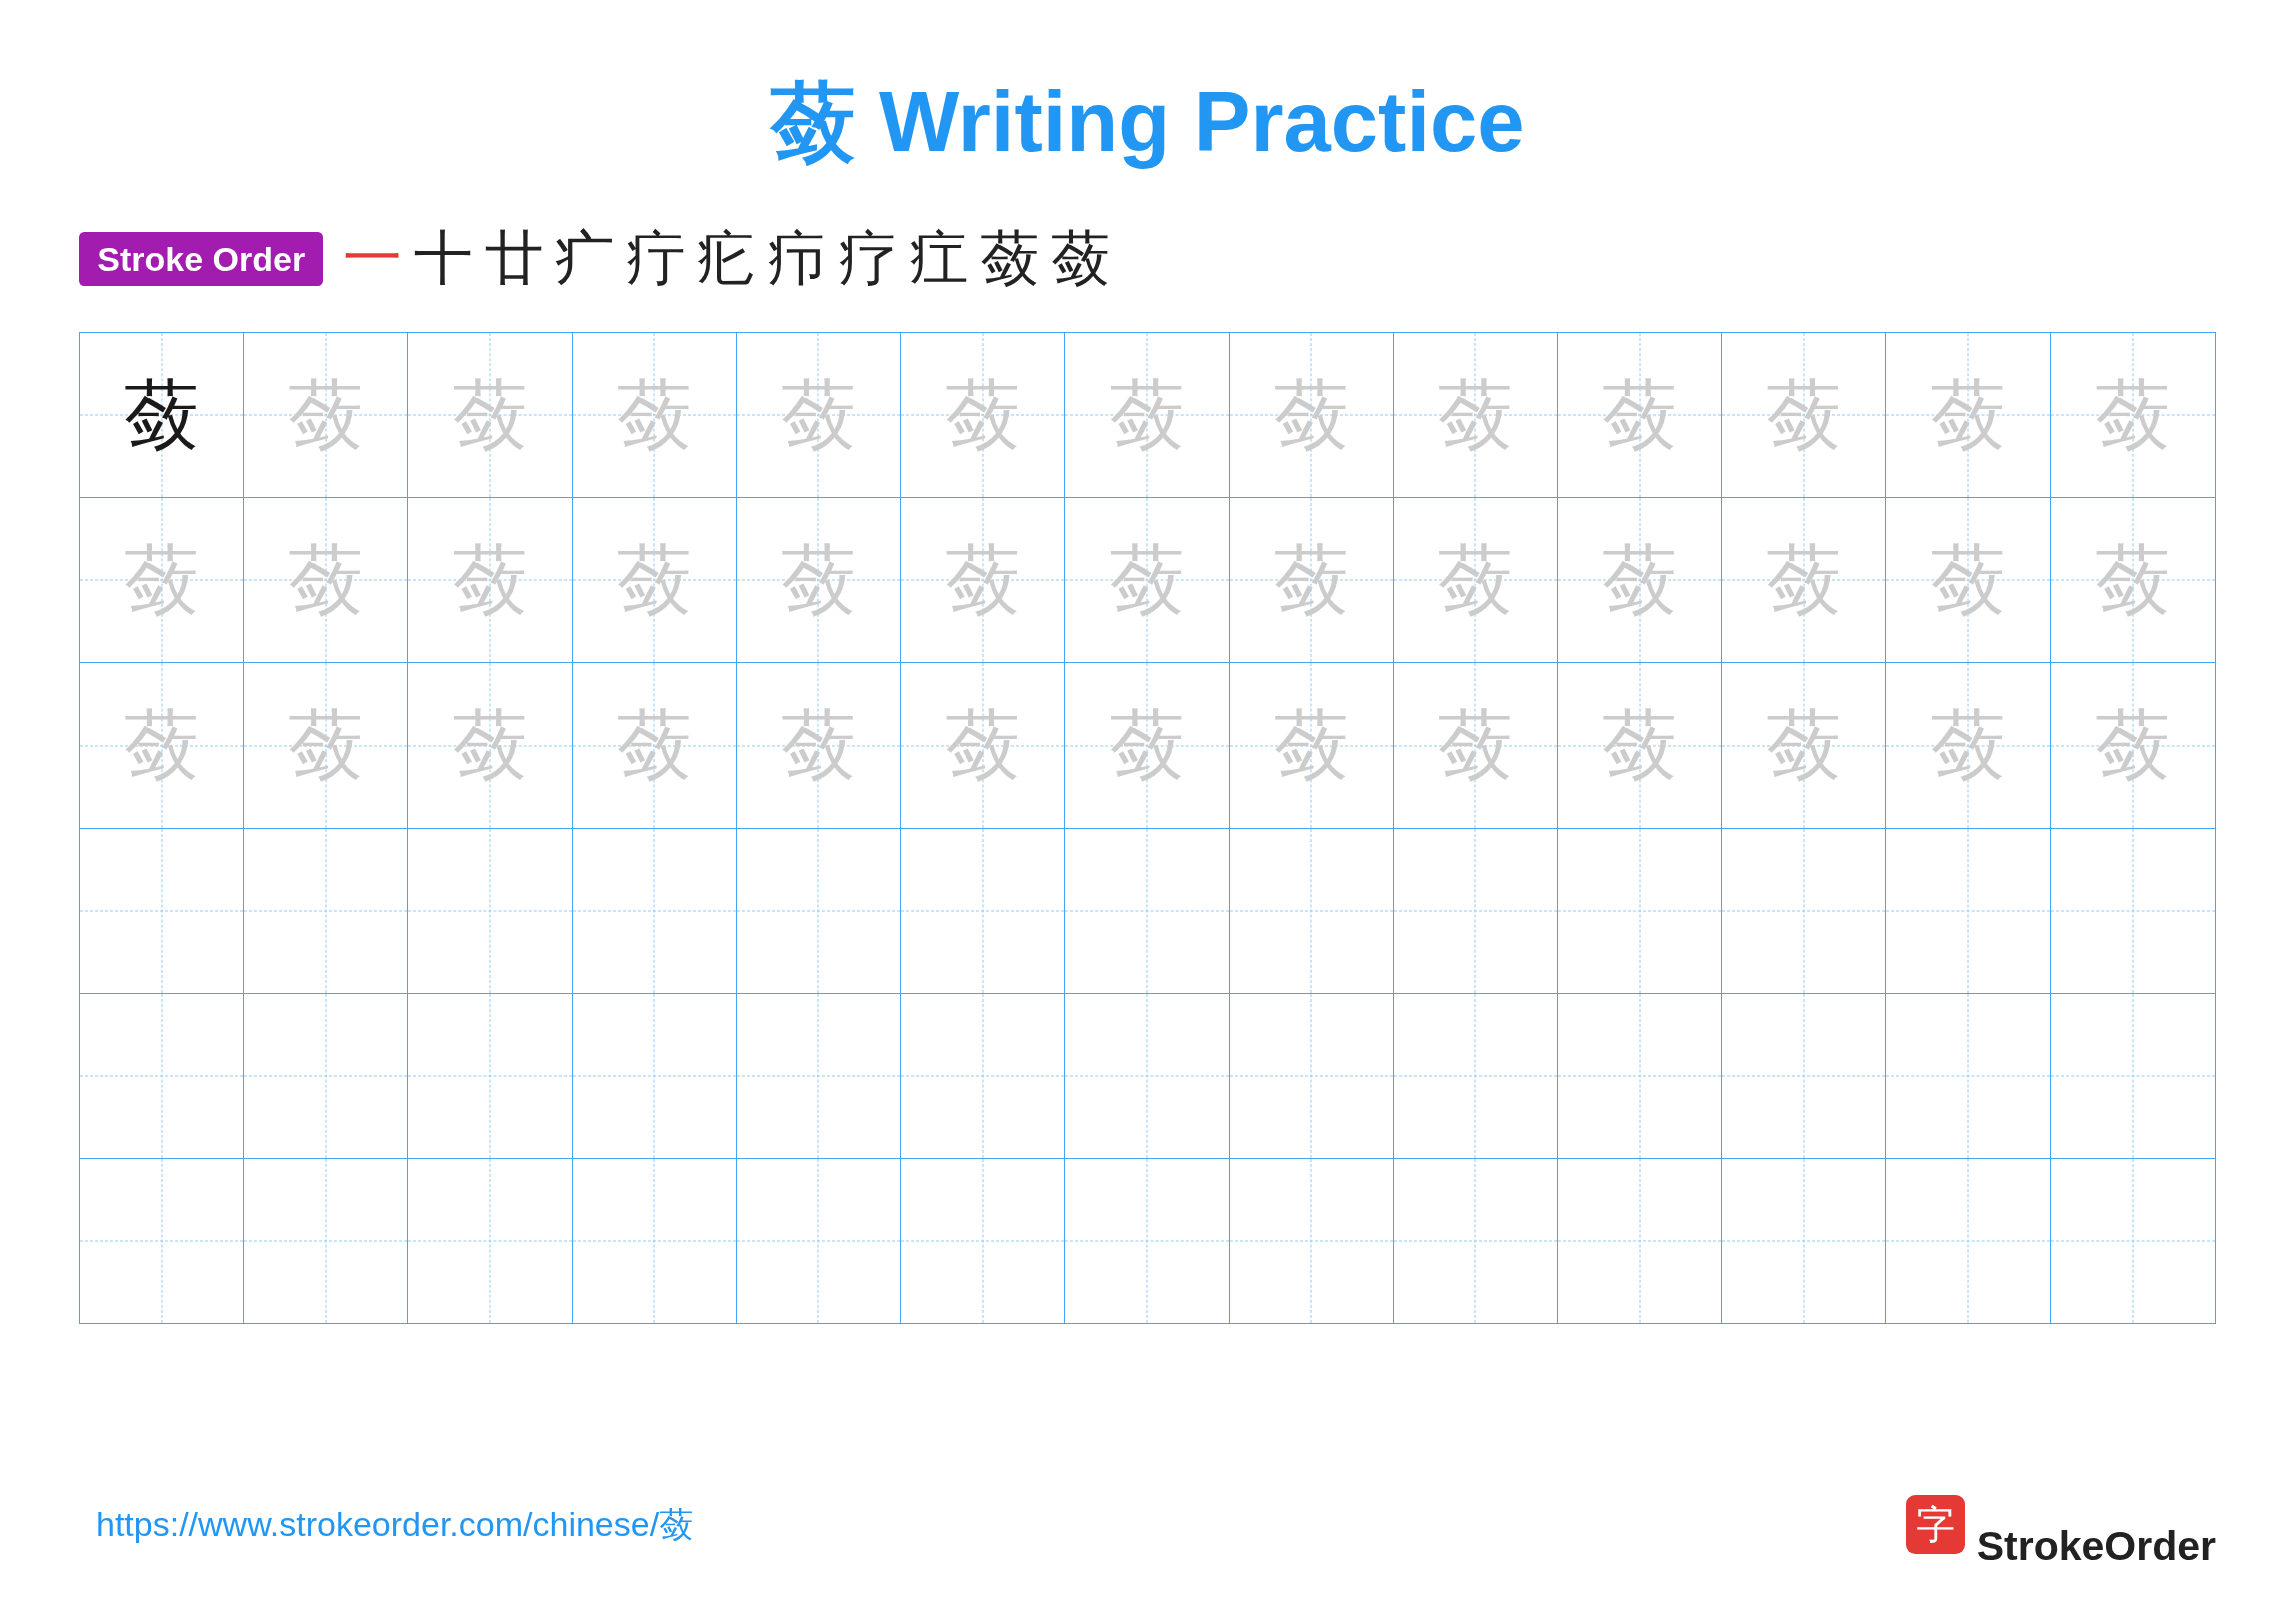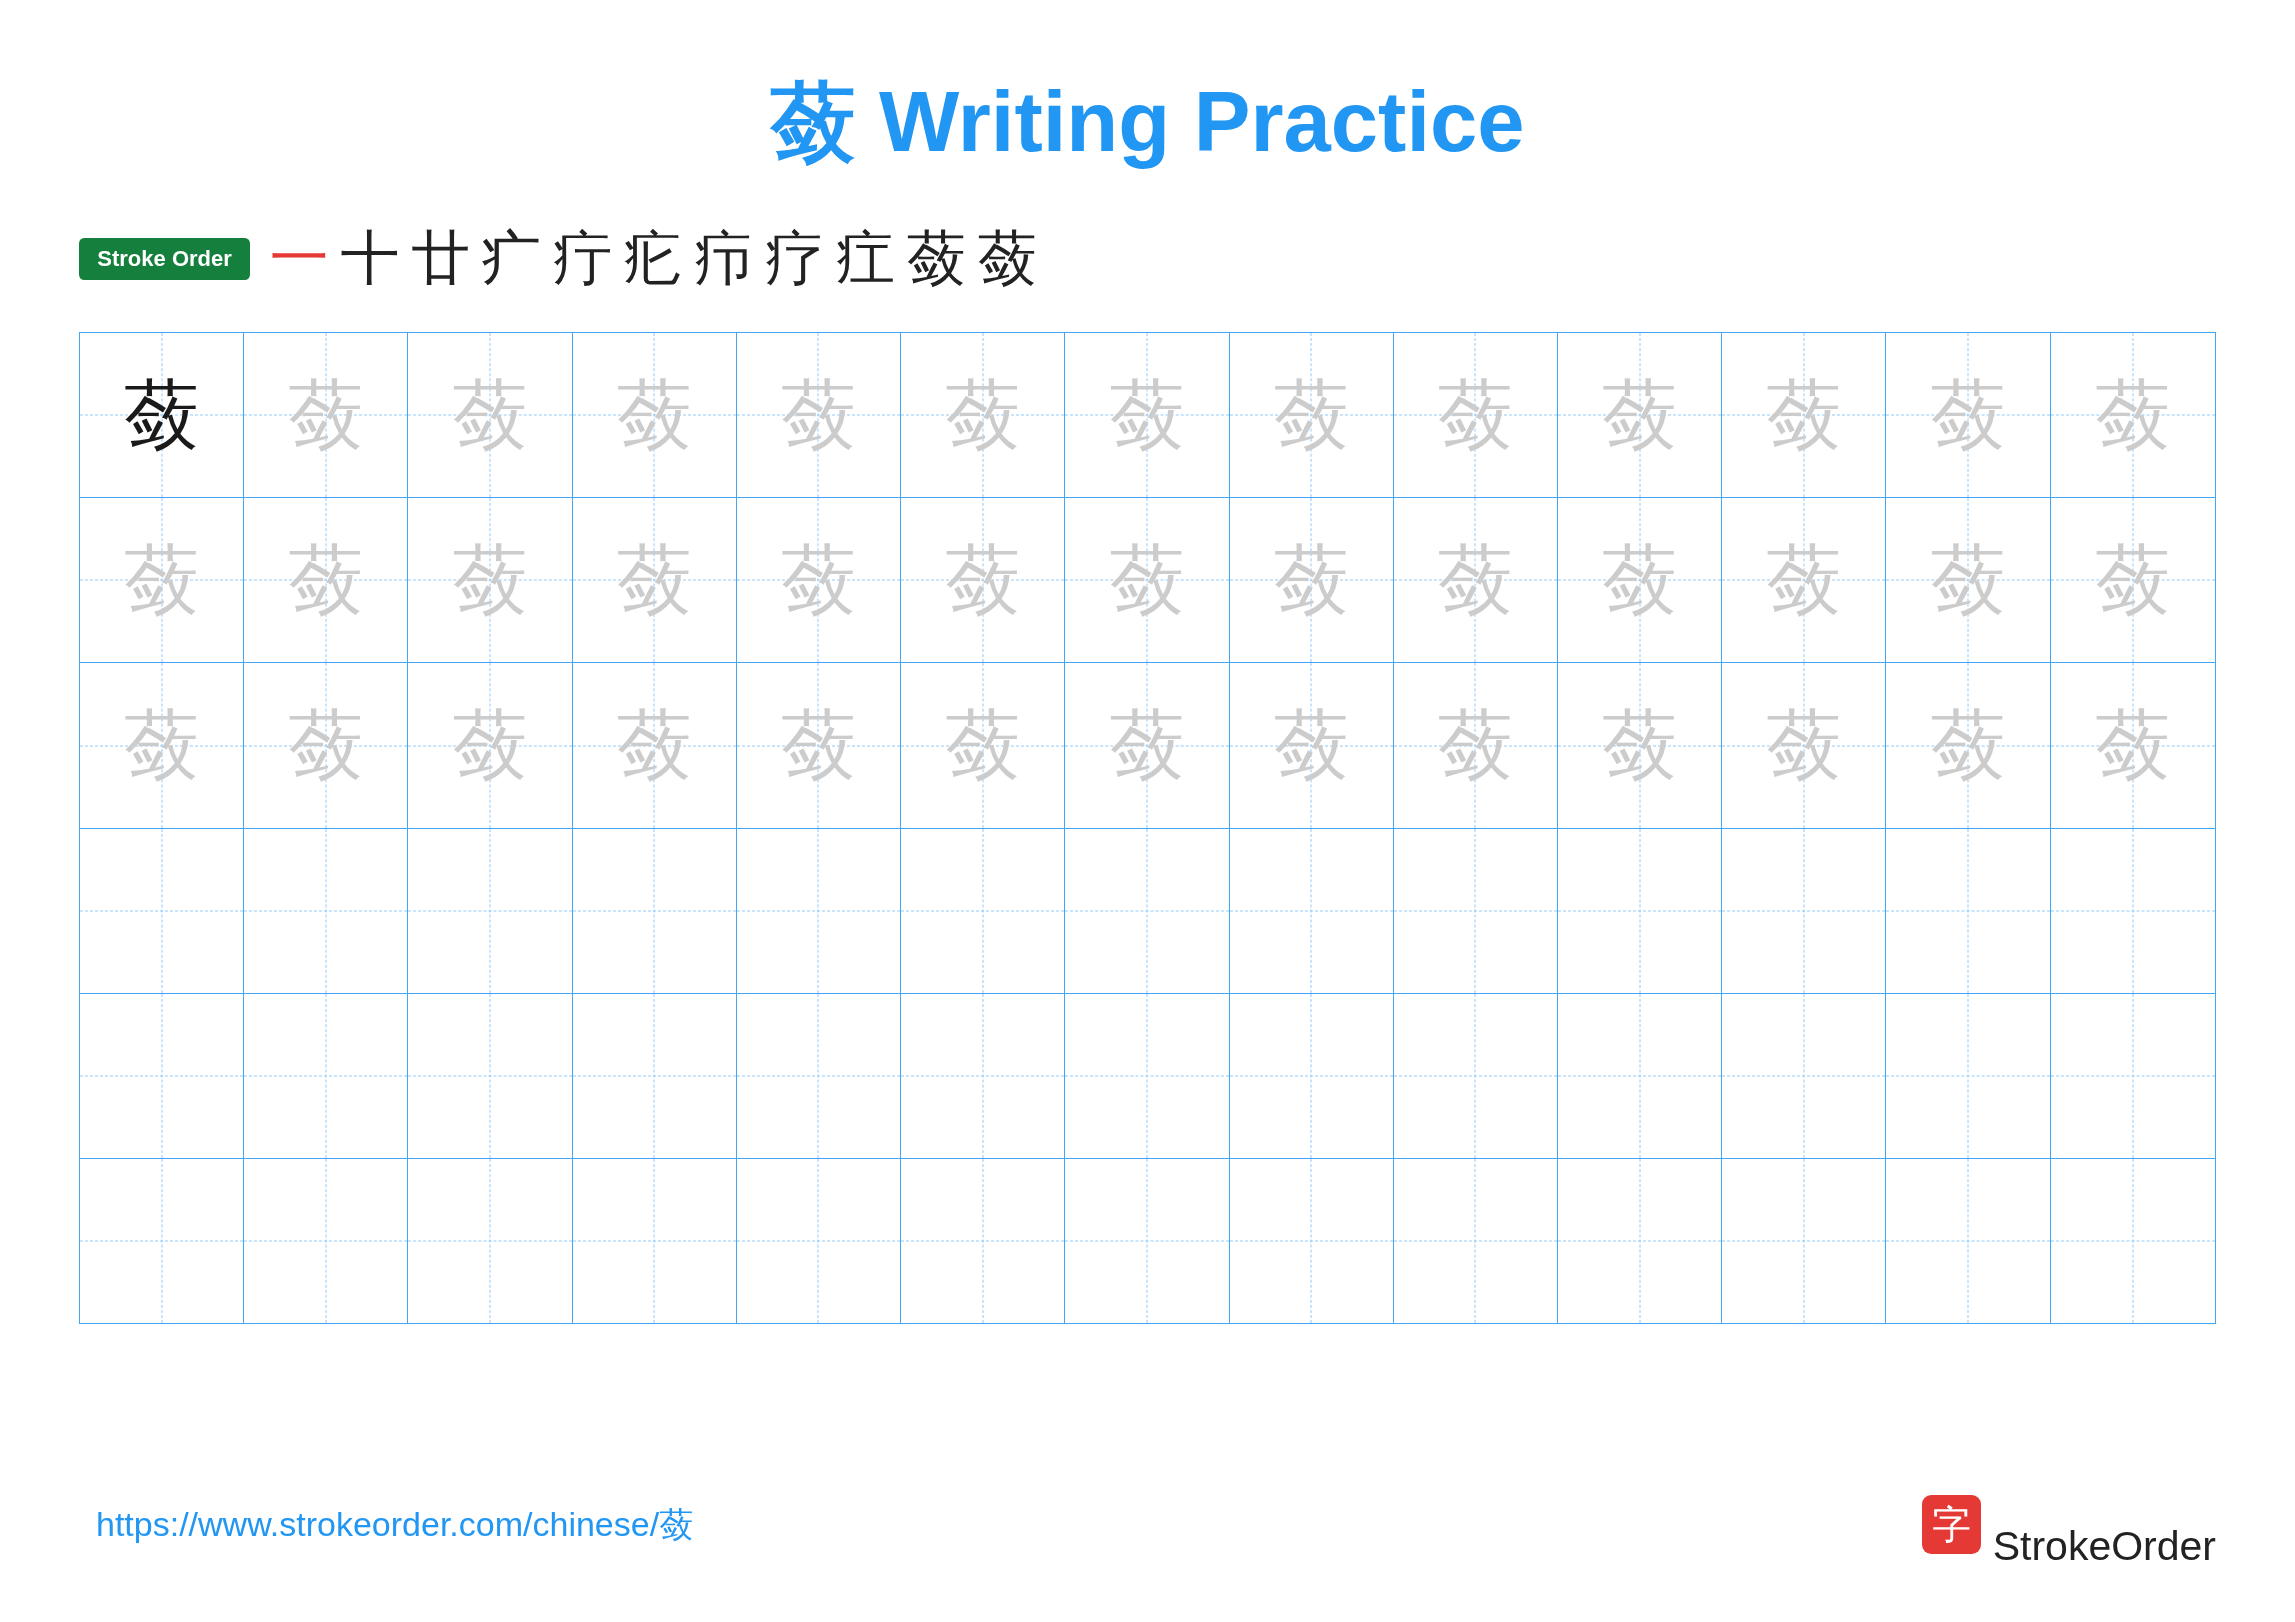--- a/index.html
+++ b/index.html
@@ -32,23 +32,23 @@
 
     
     .stroke-order-row {
       display: flex;
       align-items: center;
       margin-bottom: 33px;
       gap: 19.6px;
     }
 
     .stroke-order-badge {
-      background: #15803d;
+      background: #a21caf;
       color: white;
-      font-size: 22px;
+      font-size: 34px;
       font-weight: bold;
       padding: 7.9px 18.3px;
       border-radius: 5.2px;
       white-space: nowrap;
     }
 
     .stroke-chars {
       display: flex;
       align-items: center;
       gap: 11.8px;
@@ -161,21 +161,21 @@
       display: flex;
       align-items: center;
       justify-content: center;
       color: white;
       font-size: 39px;
       font-family: serif;
     }
 
     .logo-text {
       font-size: 41px;
-      font-weight: normal;
+      font-weight: bold;
       color: #222;
       margin-top: 44px;
     }
   </style>
 </head>
 <body>
 
 <div class="page">
 
   <div class="title">蔹 Writing Practice</div>

